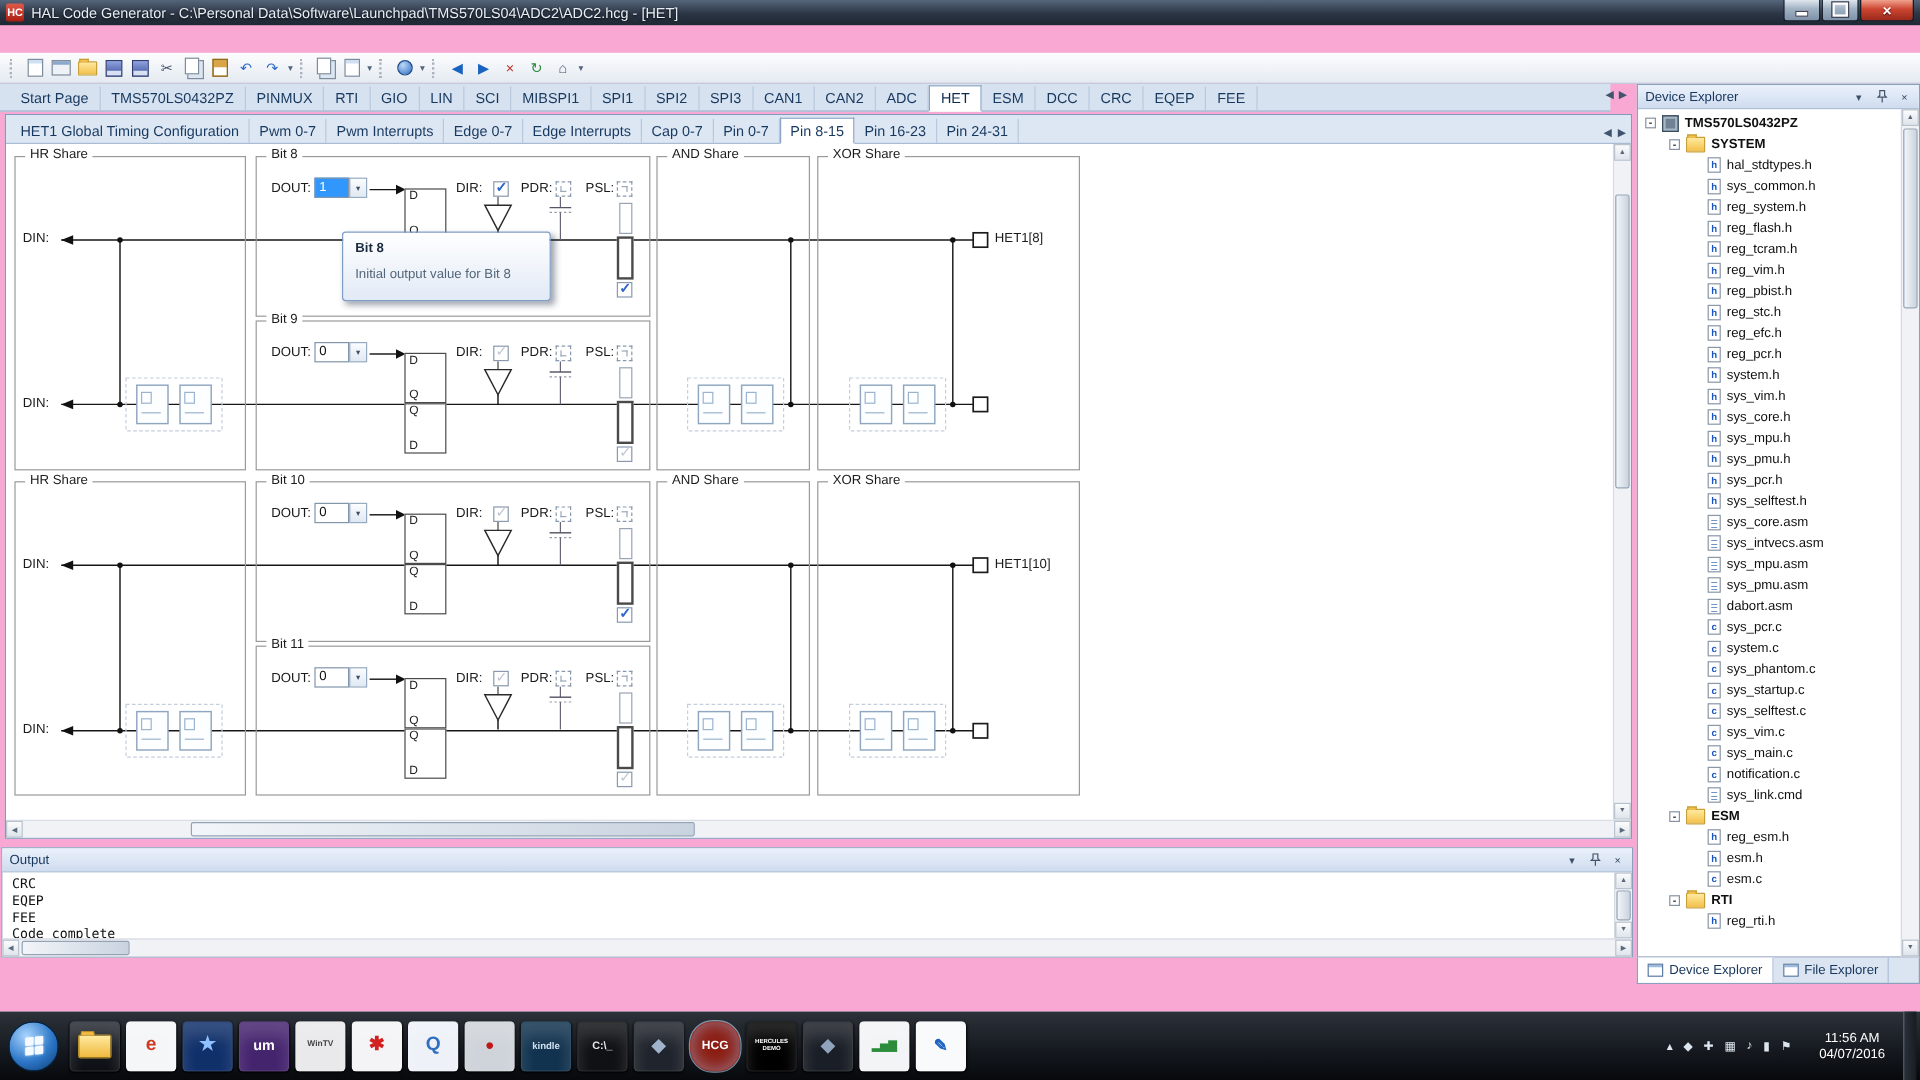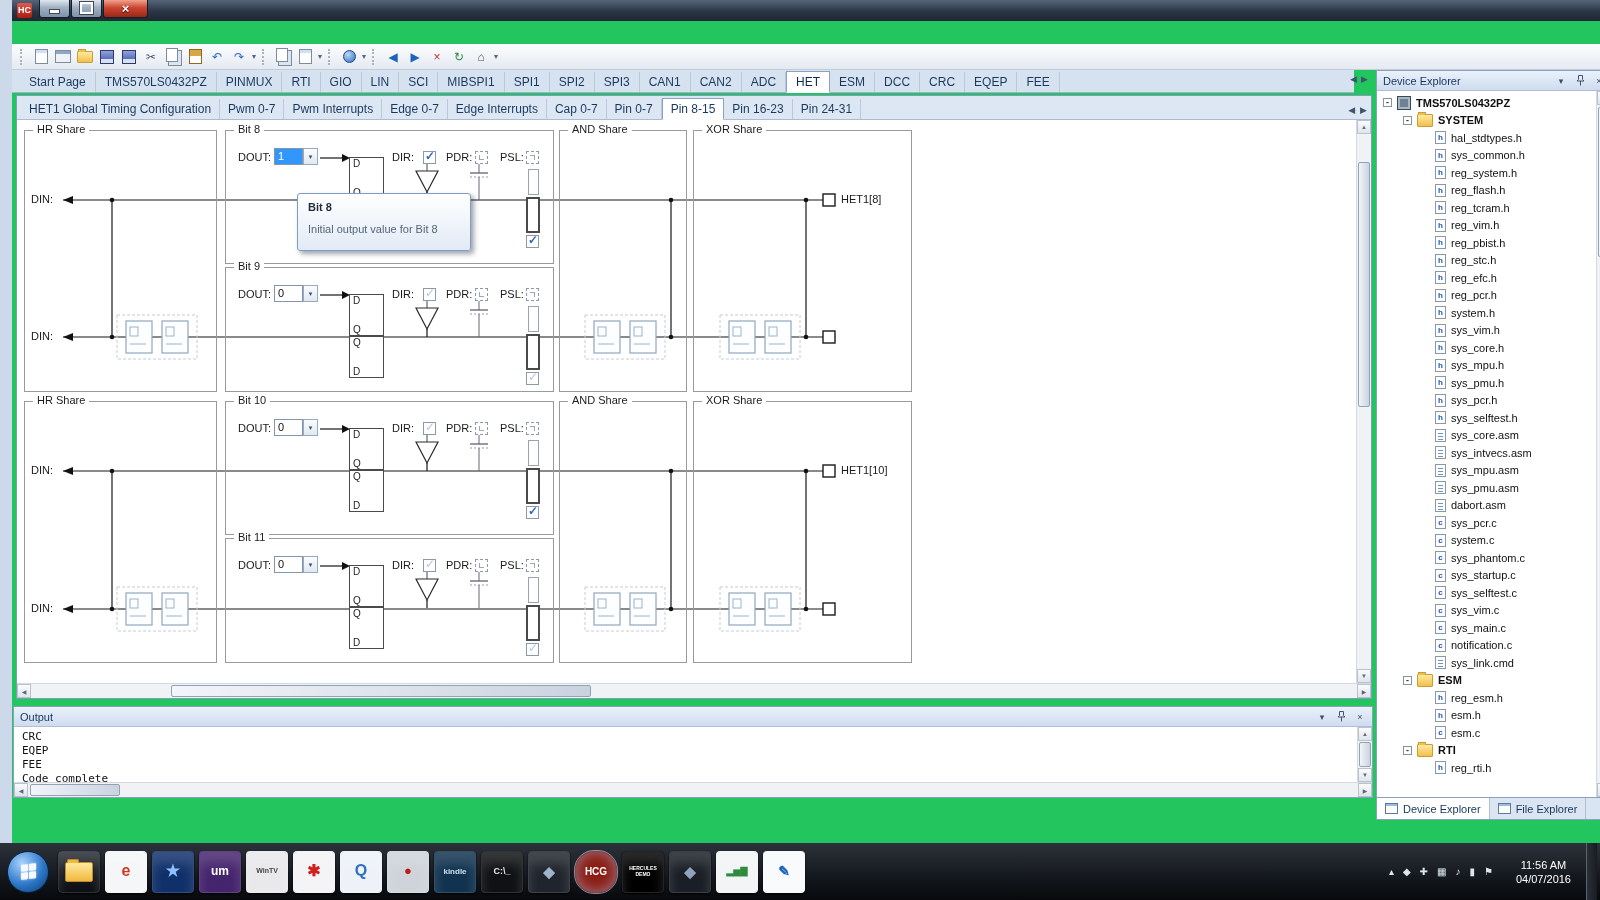--- a/index.html
+++ b/index.html
@@ -1,17 +1,17 @@
 <!DOCTYPE html>
 <html><head>
 <meta charset="utf-8">
 <style>
   html,body{margin:0;padding:0;background:#000;}
   #screen{position:relative;width:1600px;height:900px;overflow:hidden;font-family:"Liberation Sans",sans-serif;background:#ccd9ea;}
-  #app{position:absolute;inset:0 0 57px 0;background:#22c55e;margin-left:12px;}
+  #app{position:absolute;inset:0 0 57px 0;background:#f9a8d4;}
   
   #titlebar{position:absolute;left:0;top:0;width:1600px;height:21px;background:linear-gradient(#55657a,#2b3544 55%,#1e2733);display:flex;align-items:center;padding:0 5px;box-sizing:border-box;gap:6px;}
   .hc-icon{width:15px;height:15px;background:linear-gradient(#e05a4a,#a81d10);color:#fff;font:bold 9px/15px "Liberation Sans",sans-serif;text-align:center;border-radius:2px;flex:0 0 auto;}
   #title-text{color:#e6edf5;font-size:12px;white-space:nowrap;overflow:hidden;flex:1;text-shadow:0 1px 2px #000;}
   .cap-btns{display:flex;flex:0 0 auto;margin-top:-4px;}
   .cap{width:29px;height:17px;border:1px solid #141c26;border-top:none;border-radius:0 0 3px 3px;background:linear-gradient(#dfe6ee,#9fb0c2 45%,#7e92a8);display:grid;place-items:center;margin-left:1px;}
   .cap.close{width:43px;background:linear-gradient(#f0a28e,#cc4530 45%,#99281a);}
   .cap-min-glyph{width:9px;height:3px;background:#fff;border:1px solid #445;margin-top:6px;}
   .cap-max-glyph{width:9px;height:8px;border:2px solid #fff;outline:1px solid #445;background:transparent;}
   .cap-close-glyph{color:#fff;font-size:13px;font-weight:bold;text-shadow:0 1px 1px #400;}
@@ -125,20 +125,21 @@
   #show-desktop{width:10px;height:57px;border-left:1px solid #5a6470;background:linear-gradient(90deg,#2a3038,#181c22);flex:0 0 auto;}
 </style>
 </head>
 <body>
 
 <div id="screen">
   <div id="app">
 
     <div id="titlebar">
       <span class="hc-icon">HC</span>
+      <span id="title-text">HAL Code Generator - C:\Personal Data\Software\Launchpad\TMS570LS04\ADC2\ADC2.hcg - [HET]</span>
       <span class="cap-btns">
         <span class="cap">
             <span class="cap-min-glyph"></span>
           </span>
         <span class="cap">
             <span class="cap-max-glyph"></span>
           </span>
         <span class="cap close">
             <span class="cap-close-glyph">×</span>
           </span>

